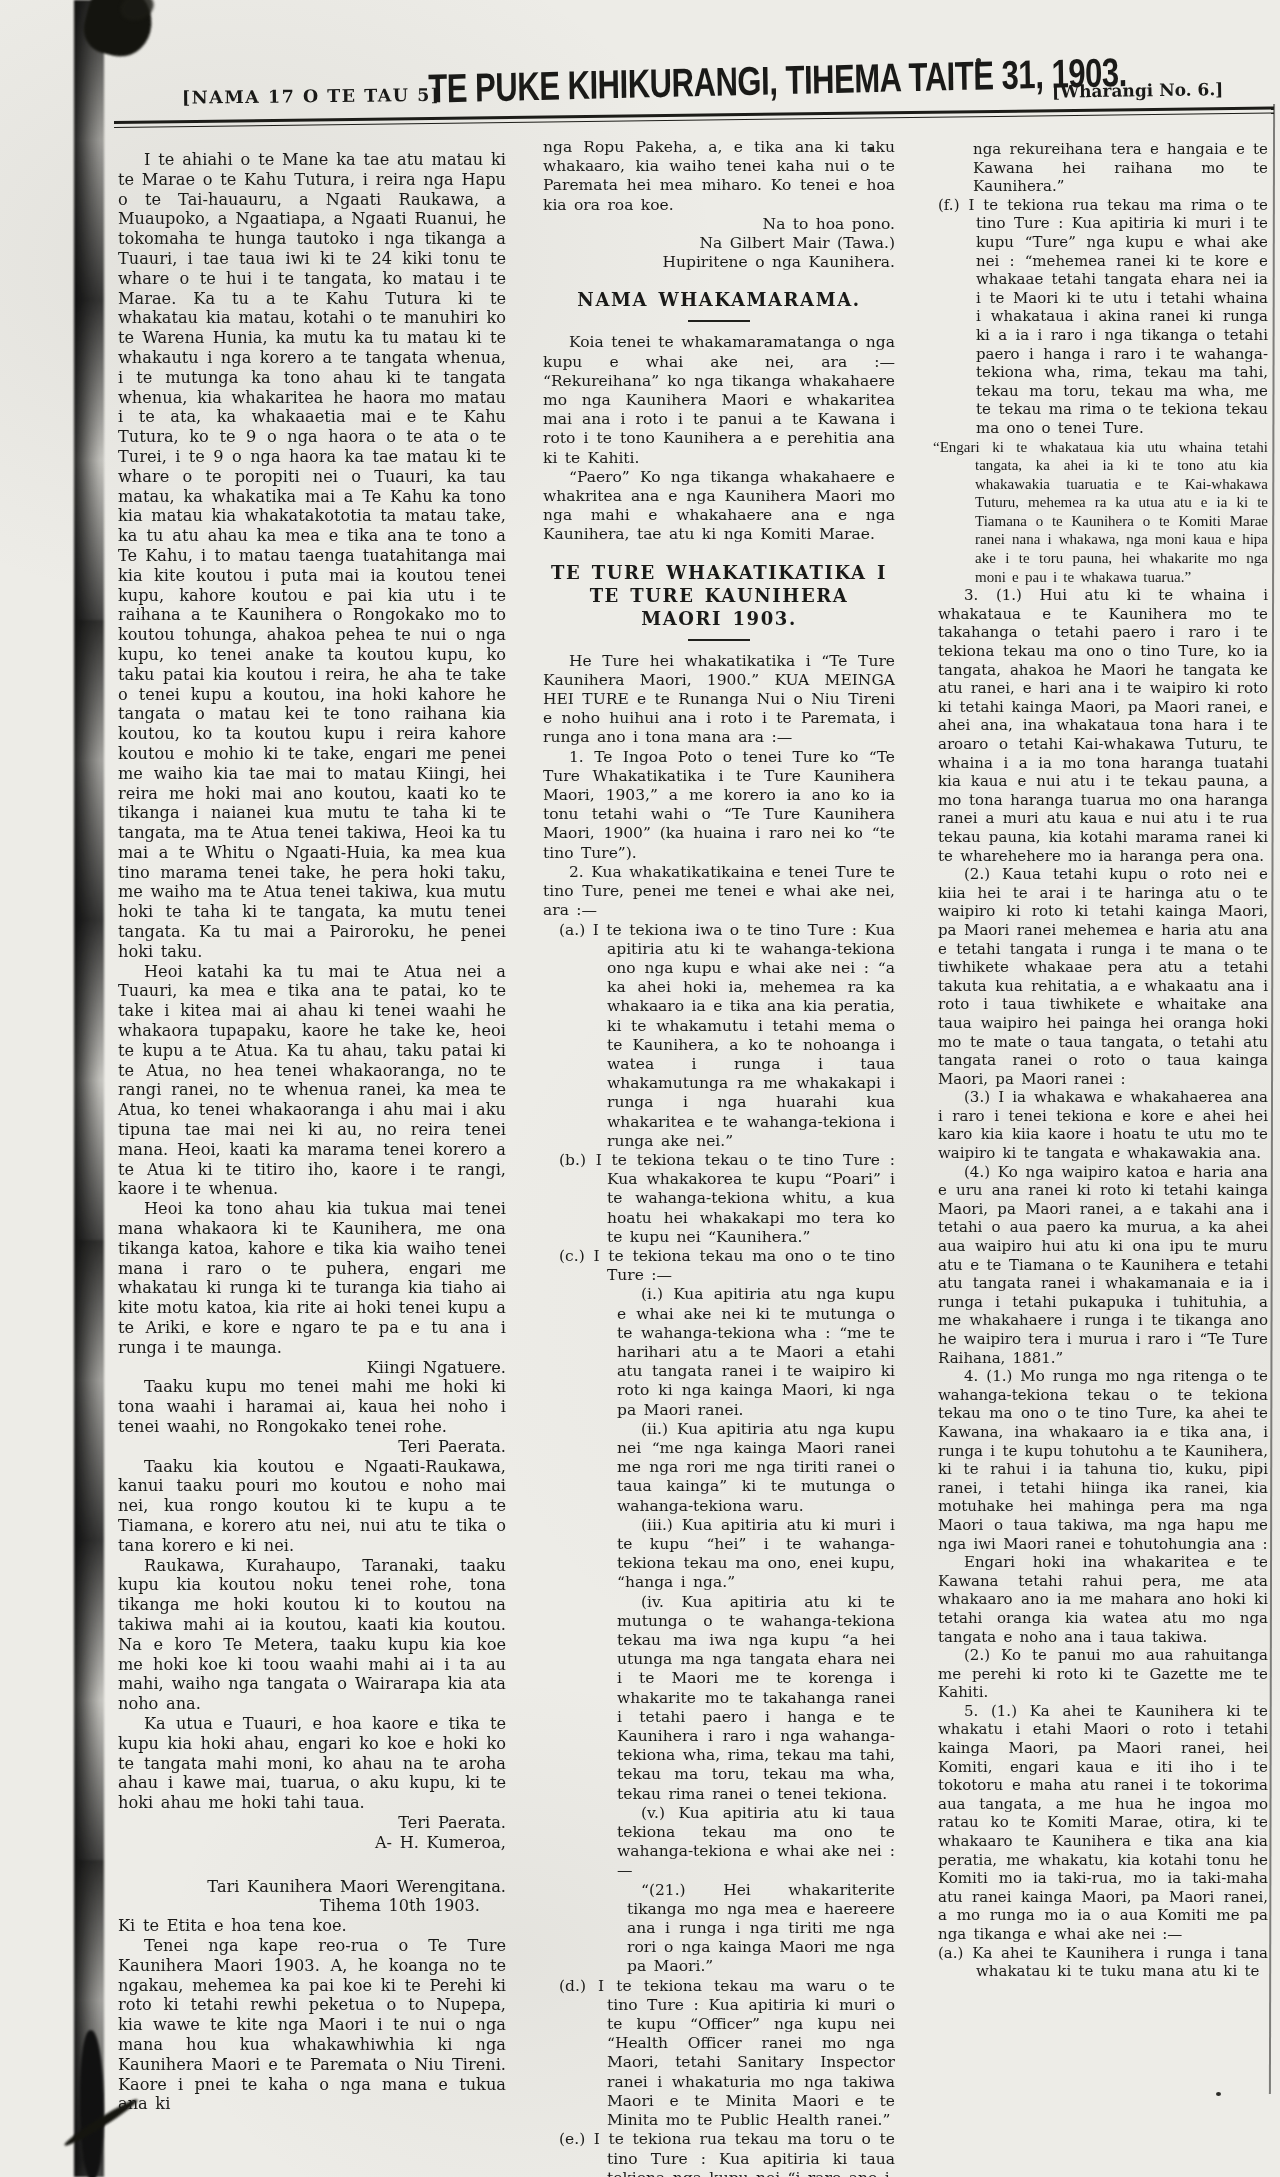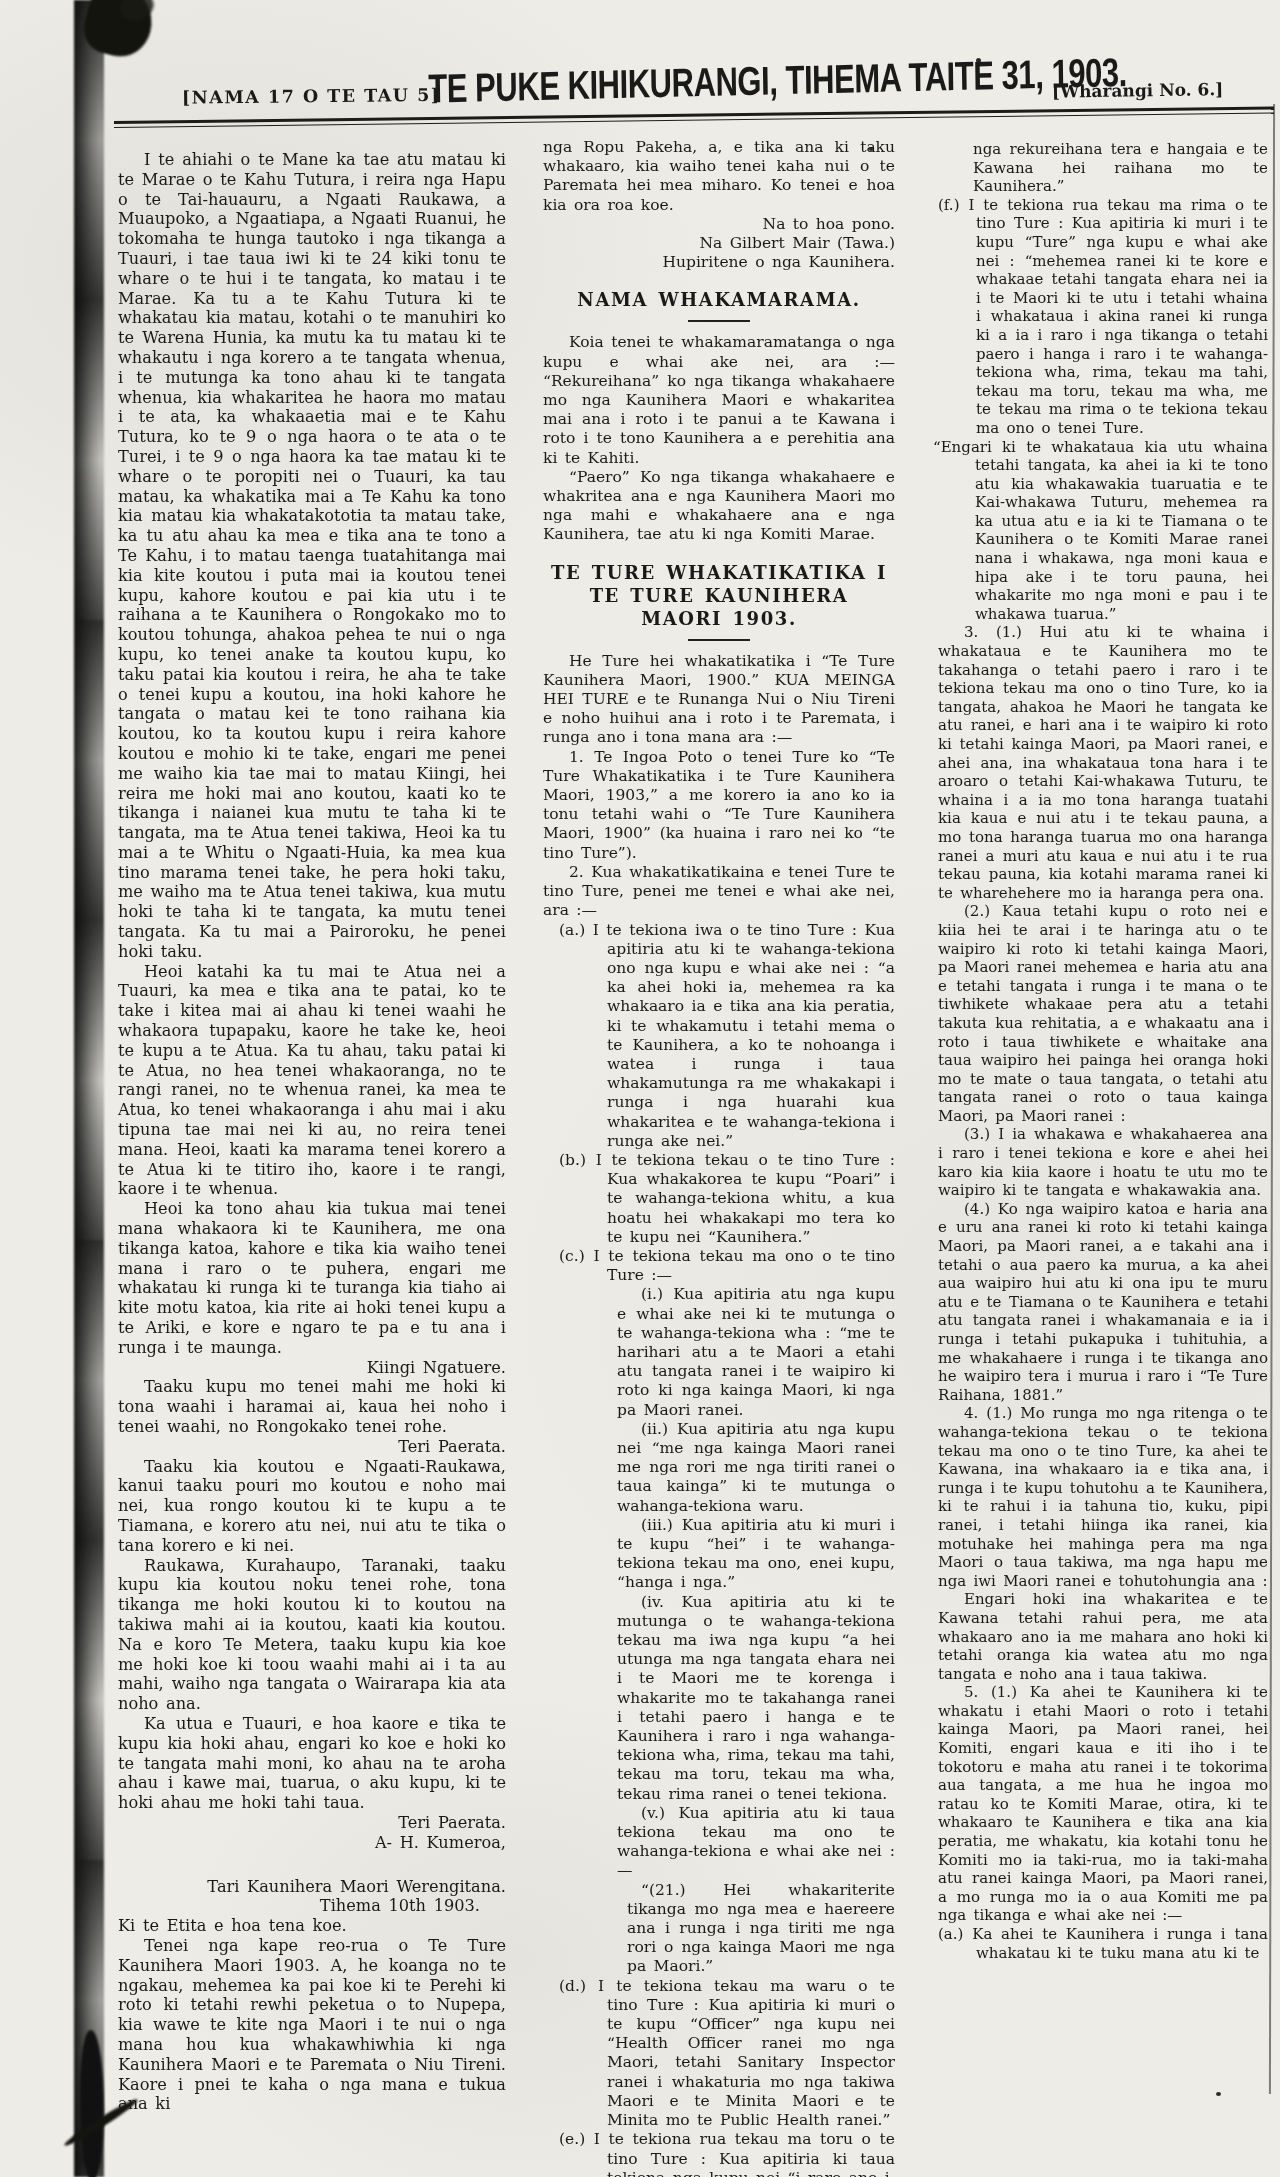--- a/index.html
+++ b/index.html
@@ -63,21 +63,21 @@
   .rt{text-align:right;text-indent:0;padding-right:26px;}
   .h1{
     text-align:center;text-indent:0;font-weight:bold;font-size:18px;letter-spacing:1.6px;
     margin:16px 4px 2px 4px !important;text-align-last:center;line-height:23px;
   }
   .rule{width:62px;border-top:2.2px solid #20201c;margin:9px auto 11px auto;}
   .gap{height:24px;}
   .li-a{padding-left:64px;text-indent:-48px;}
   .li-i{padding-left:74px;text-indent:24px;}
   .li-q{padding-left:84px;text-indent:14px;}
-  .q-hang{padding-left:37px;text-indent:-42px;}
+  .q-hang{padding-left:37px;text-indent:-42px;font-family:Liberation Serif, serif;}
   .cont-q{padding-left:35px;text-indent:0;}
   .li-a3{padding-left:38px;text-indent:-38px;}
 </style>
 </head>
 <body>
 
 <div class="bind-strip"></div>
 <div class="corner-blot"></div>
 <div class="corner-blot2"></div>
 <div class="bottom-blot"></div>
@@ -139,15 +139,16 @@
 <div class="col" id="col3">
     <p class="cont-q">nga rekureihana tera e hangaia e te Kawana hei raihana mo te Kaunihera.”</p>
     <p class="li-a3">(f.) I te tekiona rua tekau ma rima o te tino Ture : Kua apitiria ki muri i te kupu “Ture” nga kupu e whai ake nei : “mehemea ranei ki te kore e whakaae tetahi tangata ehara nei ia i te Maori ki te utu i tetahi whaina i whakataua i akina ranei ki runga ki a ia i raro i nga tikanga o tetahi paero i hanga i raro i te wahanga-tekiona wha, rima, tekau ma tahi, tekau ma toru, tekau ma wha, me te tekau ma rima o te tekiona tekau ma ono o tenei Ture.</p>
     <p class="q-hang">“Engari ki te whakataua kia utu whaina tetahi tangata, ka ahei ia ki te tono atu kia whakawakia tuaruatia e te Kai-whakawa Tuturu, mehemea ra ka utua atu e ia ki te Tiamana o te Kaunihera o te Komiti Marae ranei nana i whakawa, nga moni kaua e hipa ake i te toru pauna, hei whakarite mo nga moni e pau i te whakawa tuarua.”</p>
     <p class="ind">3. (1.) Hui atu ki te whaina i whakataua e te Kaunihera mo te takahanga o tetahi paero i raro i te tekiona tekau ma ono o tino Ture, ko ia tangata, ahakoa he Maori he tangata ke atu ranei, e hari ana i te waipiro ki roto ki tetahi kainga Maori, pa Maori ranei, e ahei ana, ina whakataua tona hara i te aroaro o tetahi Kai-whakawa Tuturu, te whaina i a ia mo tona haranga tuatahi kia kaua e nui atu i te tekau pauna, a mo tona haranga tuarua mo ona haranga ranei a muri atu kaua e nui atu i te rua tekau pauna, kia kotahi marama ranei ki te wharehehere mo ia haranga pera ona.</p>
     <p class="ind">(2.) Kaua tetahi kupu o roto nei e kiia hei te arai i te haringa atu o te waipiro ki roto ki tetahi kainga Maori, pa Maori ranei mehemea e haria atu ana e tetahi tangata i runga i te mana o te tiwhikete whakaae pera atu a tetahi takuta kua rehitatia, a e whakaatu ana i roto i taua tiwhikete e whaitake ana taua waipiro hei painga hei oranga hoki mo te mate o taua tangata, o tetahi atu tangata ranei o roto o taua kainga Maori, pa Maori ranei :</p>
     <p class="ind">(3.) I ia whakawa e whakahaerea ana i raro i tenei tekiona e kore e ahei hei karo kia kiia kaore i hoatu te utu mo te waipiro ki te tangata e whakawakia ana.</p>
     <p class="ind">(4.) Ko nga waipiro katoa e haria ana e uru ana ranei ki roto ki tetahi kainga Maori, pa Maori ranei, a e takahi ana i tetahi o aua paero ka murua, a ka ahei aua waipiro hui atu ki ona ipu te muru atu e te Tiamana o te Kaunihera e tetahi atu tangata ranei i whakamanaia e ia i runga i tetahi pukapuka i tuhituhia, a me whakahaere i runga i te tikanga ano he waipiro tera i murua i raro i “Te Ture Raihana, 1881.”</p>
     <p class="ind">4. (1.) Mo runga mo nga ritenga o te wahanga-tekiona tekau o te tekiona tekau ma ono o te tino Ture, ka ahei te Kawana, ina whakaaro ia e tika ana, i runga i te kupu tohutohu a te Kaunihera, ki te rahui i ia tahuna tio, kuku, pipi ranei, i tetahi hiinga ika ranei, kia motuhake hei mahinga pera ma nga Maori o taua takiwa, ma nga hapu me nga iwi Maori ranei e tohutohungia ana :</p>
     <p class="ind">Engari hoki ina whakaritea e te Kawana tetahi rahui pera, me ata whakaaro ano ia me mahara ano hoki ki tetahi oranga kia watea atu mo nga tangata e noho ana i taua takiwa.</p>
+    <p class="ind">(2.) Ko te panui mo aua rahuitanga me perehi ki roto ki te Gazette me te Kahiti.</p>
     <p class="ind">5. (1.) Ka ahei te Kaunihera ki te whakatu i etahi Maori o roto i tetahi kainga Maori, pa Maori ranei, hei Komiti, engari kaua e iti iho i te tokotoru e maha atu ranei i te tokorima aua tangata, a me hua he ingoa mo ratau ko te Komiti Marae, otira, ki te whakaaro te Kaunihera e tika ana kia peratia, me whakatu, kia kotahi tonu he Komiti mo ia taki-rua, mo ia taki-maha atu ranei kainga Maori, pa Maori ranei, a mo runga mo ia o aua Komiti me pa nga tikanga e whai ake nei :—</p>
     <p class="li-a3">(a.) Ka ahei te Kaunihera i runga i tana whakatau ki te tuku mana atu ki te</p>
   </div>
 
 </body></html>

